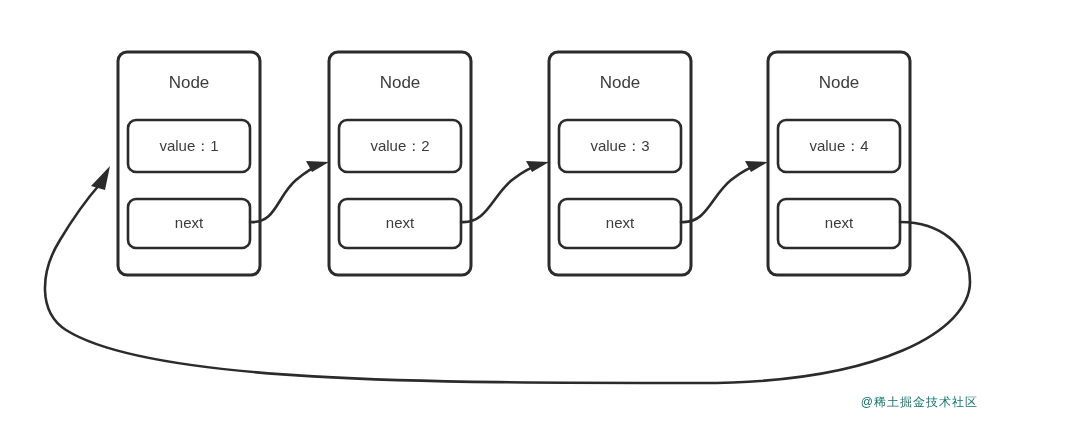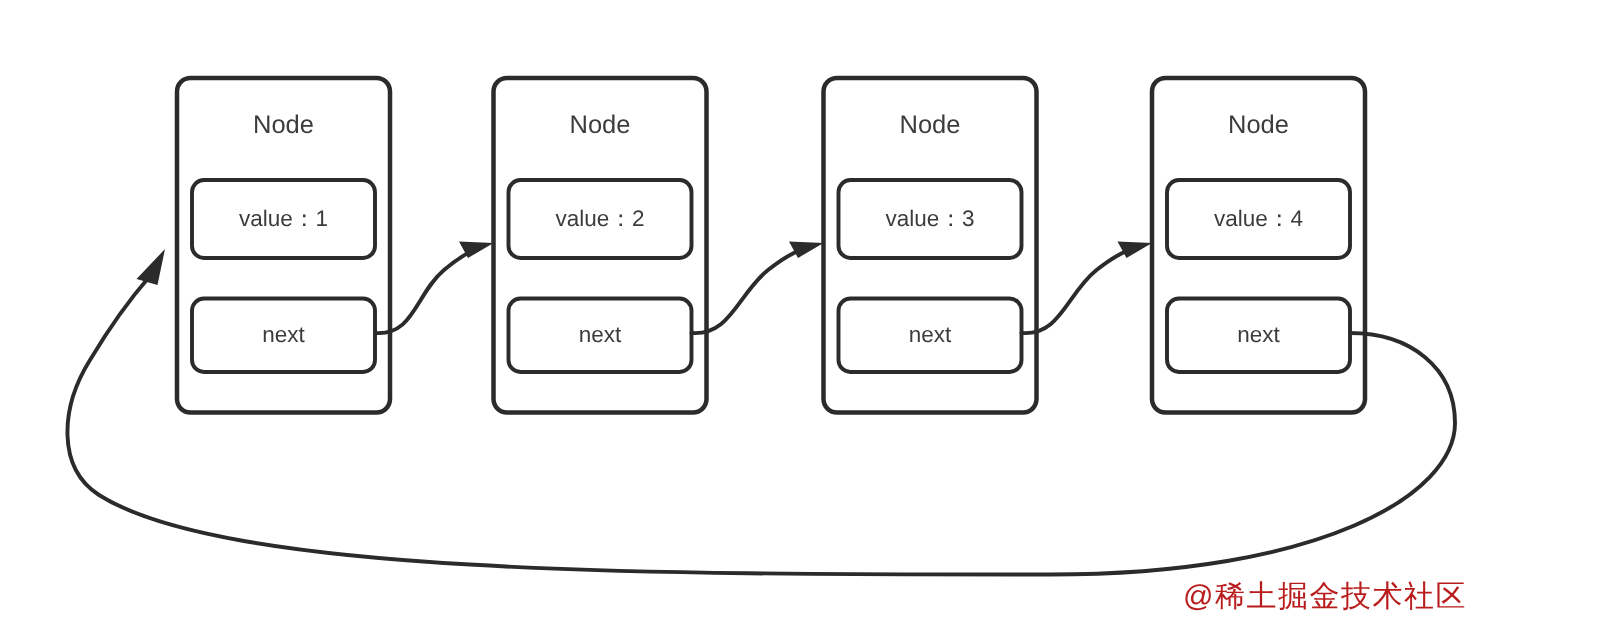--- a/index.html
+++ b/index.html
@@ -60,22 +60,22 @@
     stroke-linecap: round;
   }
   .arrow-head {
     fill: #2b2b2b;
     stroke: none;
   }
   .watermark {
     position: absolute;
     right: 14px;
     bottom: 14px;
-    font-size: 20px;
-    color: #b91c1c;
+    font-size: 12px;
+    color: #0f766e;
     letter-spacing: 1px;
     user-select: none;
     white-space: nowrap;
   }
 </style>
 </head>
 <body>
 
 <div id="canvas">
 

